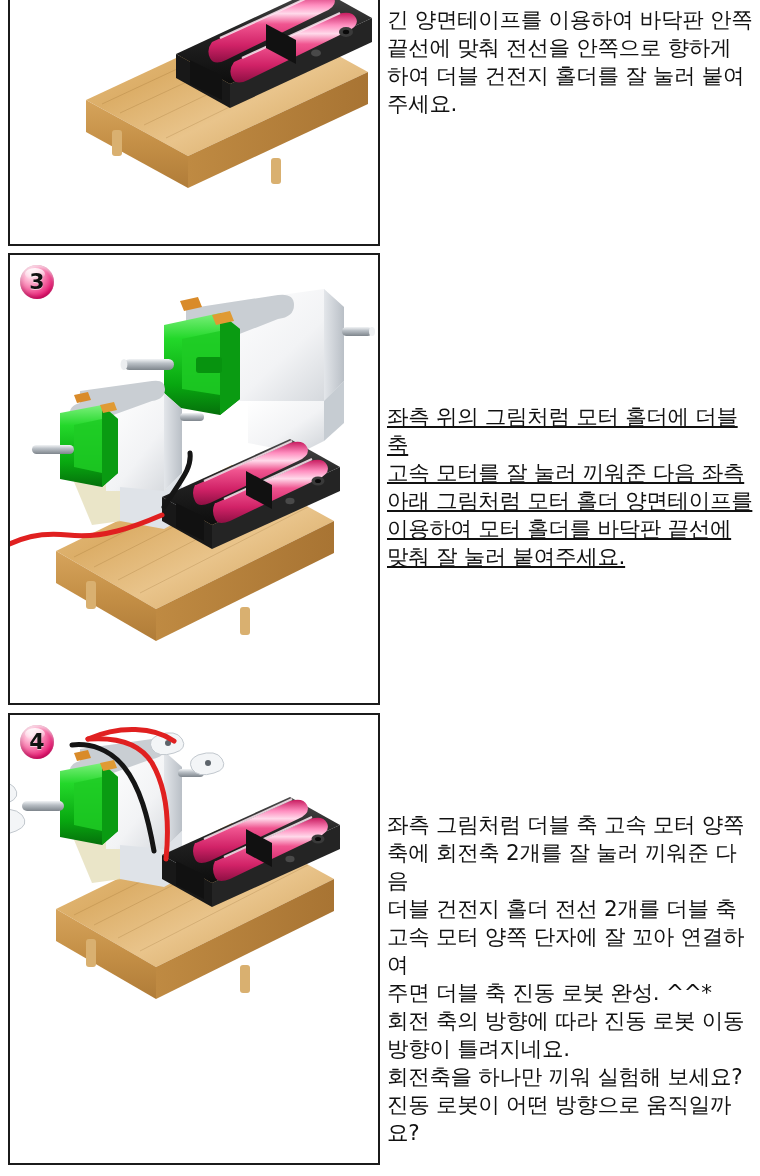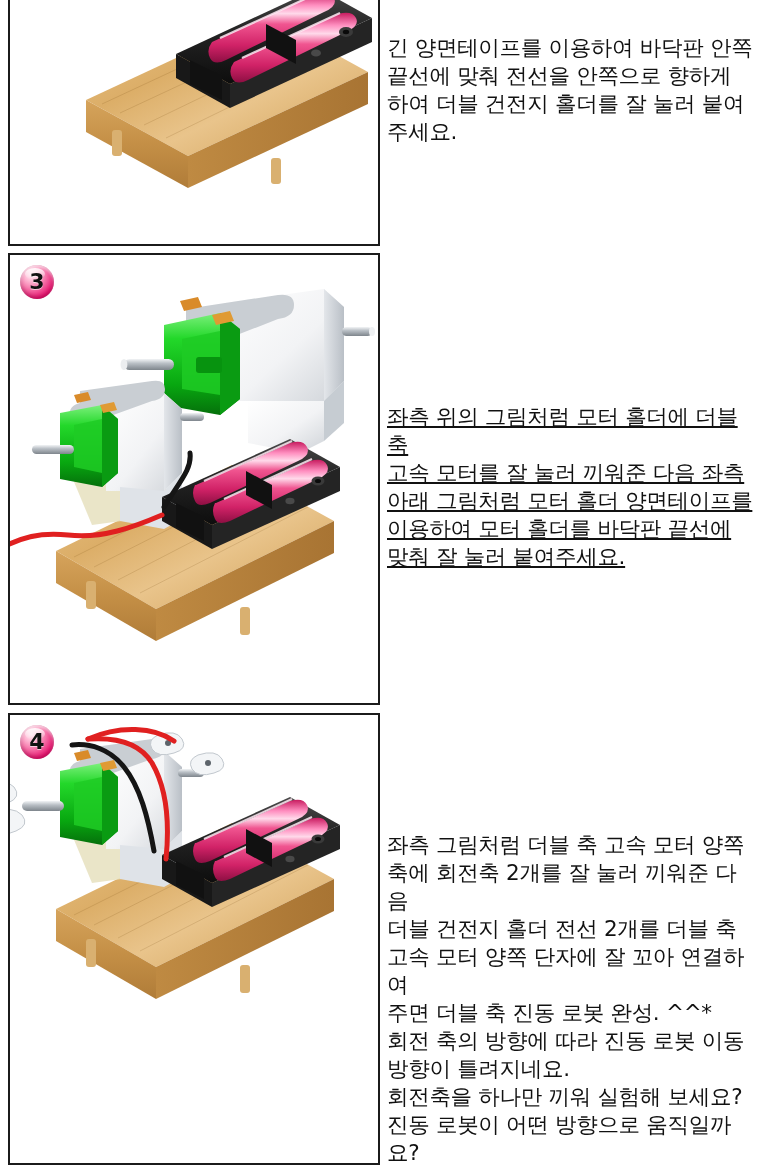--- a/index.html
+++ b/index.html
@@ -117,21 +117,21 @@
             <polygon points="174,80 206,96 206,120 174,104" fill="#111"></polygon>
             <polygon points="250,44 280,60 280,84 250,68" fill="#111"></polygon>
 
             <ellipse cx="330" cy="52" rx="7" ry="5" fill="#3a3a3a"></ellipse>
             <ellipse cx="330" cy="52" rx="3.2" ry="2.2" fill="#0a0a0a"></ellipse>
             <ellipse cx="300" cy="73" rx="5" ry="3.6" fill="#494949"></ellipse>
           </g>
         </svg>
       </div>
     </div>
-    <div class="copy" style="top:178px;margin-top:28px;">긴 양면테이프를 이용하여 바닥판 안쪽
+    <div class="copy" style="top:178px;">긴 양면테이프를 이용하여 바닥판 안쪽
 끝선에 맞춰 전선을 안쪽으로 향하게
 하여 더블 건전지 홀더를 잘 눌러 붙여
 주세요.</div>
   </div>
 
   <div class="step" id="step-1" style="top:253px;height:452px;">
     <div class="panel">
       <div class="badge">
         <span>3</span>
       </div>
@@ -400,21 +400,21 @@
               <ellipse cx="276" cy="78" rx="4.6" ry="3.2" fill="#494949"></ellipse>
             </g>
 
             <path d="M152 78 C 156 38, 152 6, 138 -18 C 126 -38, 102 -44, 74 -42" stroke="#e02020" stroke-width="5" fill="none" stroke-linecap="round"></path>
             <path d="M140 70 C 134 36, 126 6, 110 -14 C 96 -32, 76 -38, 58 -36" stroke="#151515" stroke-width="5" fill="none" stroke-linecap="round"></path>
             <path d="M74 -42 C 106 -56, 140 -54, 160 -40" stroke="#e02020" stroke-width="5" fill="none" stroke-linecap="round"></path>
           </g>
         </svg>
       </div>
     </div>
-    <div class="copy" style="top:118px;">좌측 그림처럼 더블 축 고속 모터 양쪽
+    <div class="copy" style="top:98px;">좌측 그림처럼 더블 축 고속 모터 양쪽
 축에 회전축 2개를 잘 눌러 끼워준 다음
 더블 건전지 홀더 전선 2개를 더블 축
 고속 모터 양쪽 단자에 잘 꼬아 연결하여
 주면 더블 축 진동 로봇 완성. ^^*
 회전 축의 방향에 따라 진동 로봇 이동
 방향이 틀려지네요.
 회전축을 하나만 끼워 실험해 보세요?
 진동 로봇이 어떤 방향으로 움직일까요?</div>
   </div>
 

